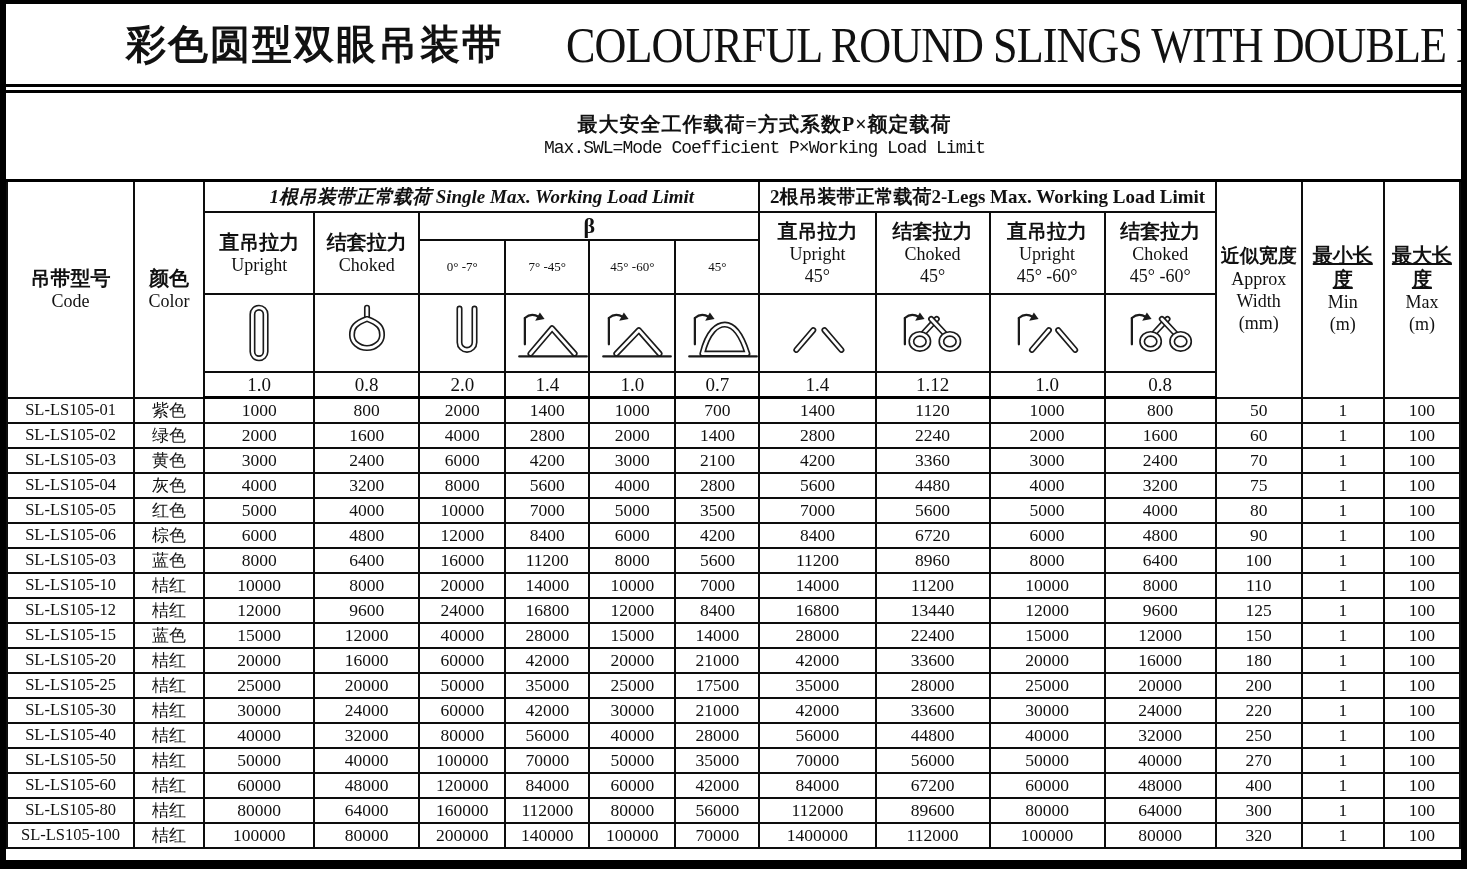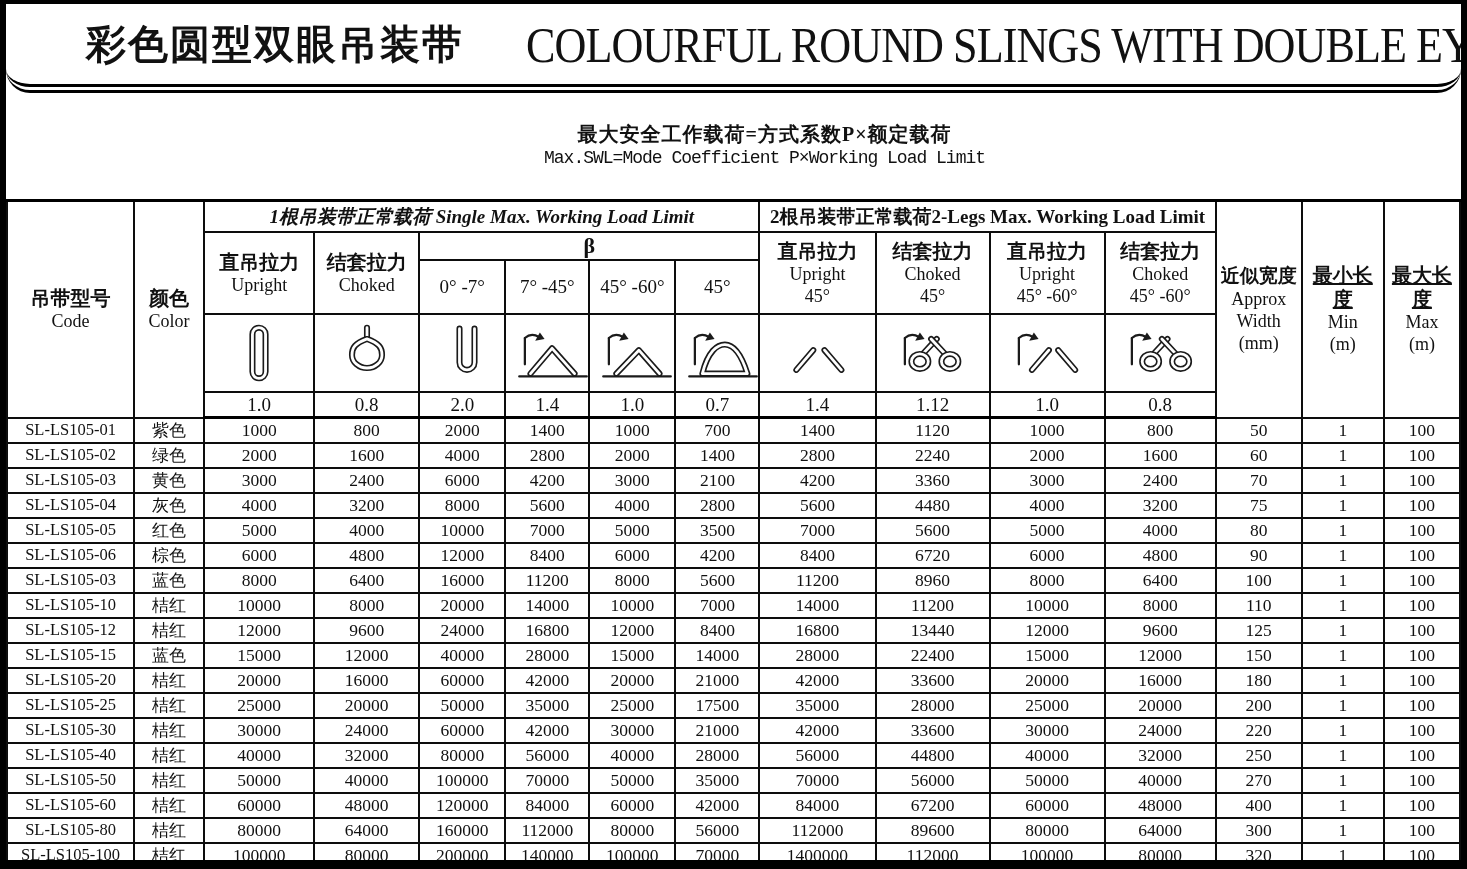--- a/index.html
+++ b/index.html
@@ -12,32 +12,31 @@
     border-left-width:6px;border-right-width:6px;border-bottom-width:9px;
     overflow:hidden;
     font-family:"Liberation Serif", serif;
     color:#111;
   }
   
   .title-bar{
     height:80px;
     display:flex;align-items:center;
     border-bottom:9px double #000;
-    padding-left:80px;
-    border-radius:24px;
+    padding-left:120px;
   }
   .title-zh{font-size:40px;font-weight:bold;letter-spacing:2px;white-space:nowrap;}
   .title-en{
     font-size:46px;font-weight:normal;letter-spacing:-1px;white-space:nowrap;
     margin-left:62px;display:inline-block;transform:scaleY(1.12) scaleX(.96);
     transform-origin:left center;
   }
   
   .subtitle-zone{
-    height:106px;
+    height:86px;
     display:flex;align-items:center;
     padding-left:538px;gap:54px;
   }
   .formula-block{text-align:center;}
   .f-zh{font-size:20px;font-weight:bold;letter-spacing:1px;line-height:24px;}
   .f-en{font-size:18px;font-family:"Liberation Mono", monospace;letter-spacing:-1px;line-height:24px;white-space:nowrap;}
   
   table.spec{
     width:100%;
     border-collapse:collapse;
@@ -52,21 +51,21 @@
   }
   tr.row-group th{height:29px;font-size:19px;font-weight:bold;}
   th.group-left{letter-spacing:0;font-style:italic;}
   th.group-2legs{text-align:left;padding-left:3px;}
   tr.row-sub th{font-weight:bold;}
   .hdr-zh{font-size:20px;font-weight:bold;line-height:24px;}
   .hdr-en{font-size:18px;font-weight:normal;line-height:22px;font-family:"Liberation Serif", serif;}
   .hdr-angle{font-size:18px;font-weight:normal;line-height:22px;}
   tr.row-sub th{height:24px;}
   th.beta-th{font-size:22px;font-weight:bold;height:24px;}
-  tr.row-angles th{height:52px;font-size:19px;font-weight:normal;}
+  tr.row-angles th{height:52px;font-size:13px;font-weight:normal;}
   tr.row-icons td{height:76px;background:#fff;}
   tr.row-coefs td{height:23px;font-size:19px;border-bottom:3px solid #000;margin-top:48px;}
   th.tall-hdr{vertical-align:middle;}
   tbody td{height:22px;font-size:17.5px;letter-spacing:0;}
   tbody td.code-cell{font-size:16.5px;}
   tbody td.color-cell{font-size:17px;margin-top:12px;}
   th.col-upright, th.col-choked{height:76px;}
   .wrapbox{display:inline-block;max-width:64px;text-decoration:underline;}
   svg.sling{display:block;margin:0 auto;}
 </style>

